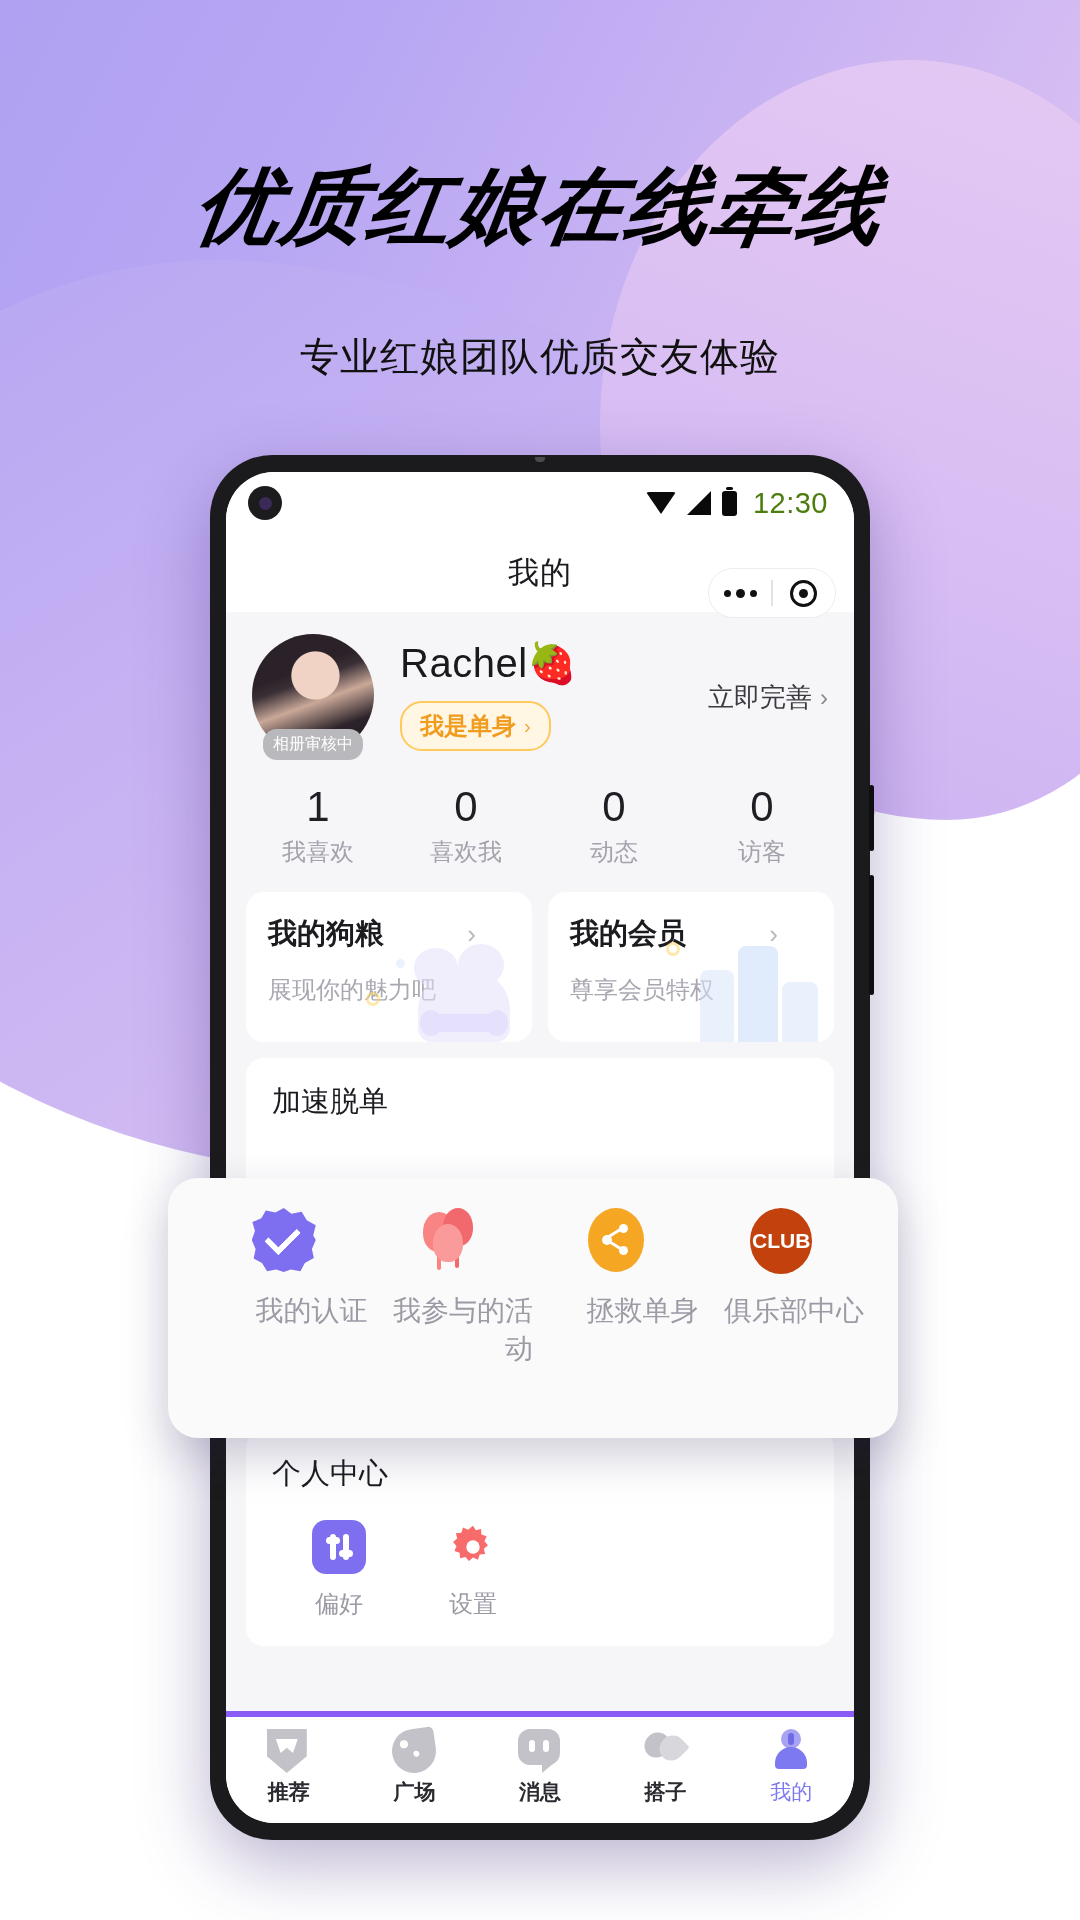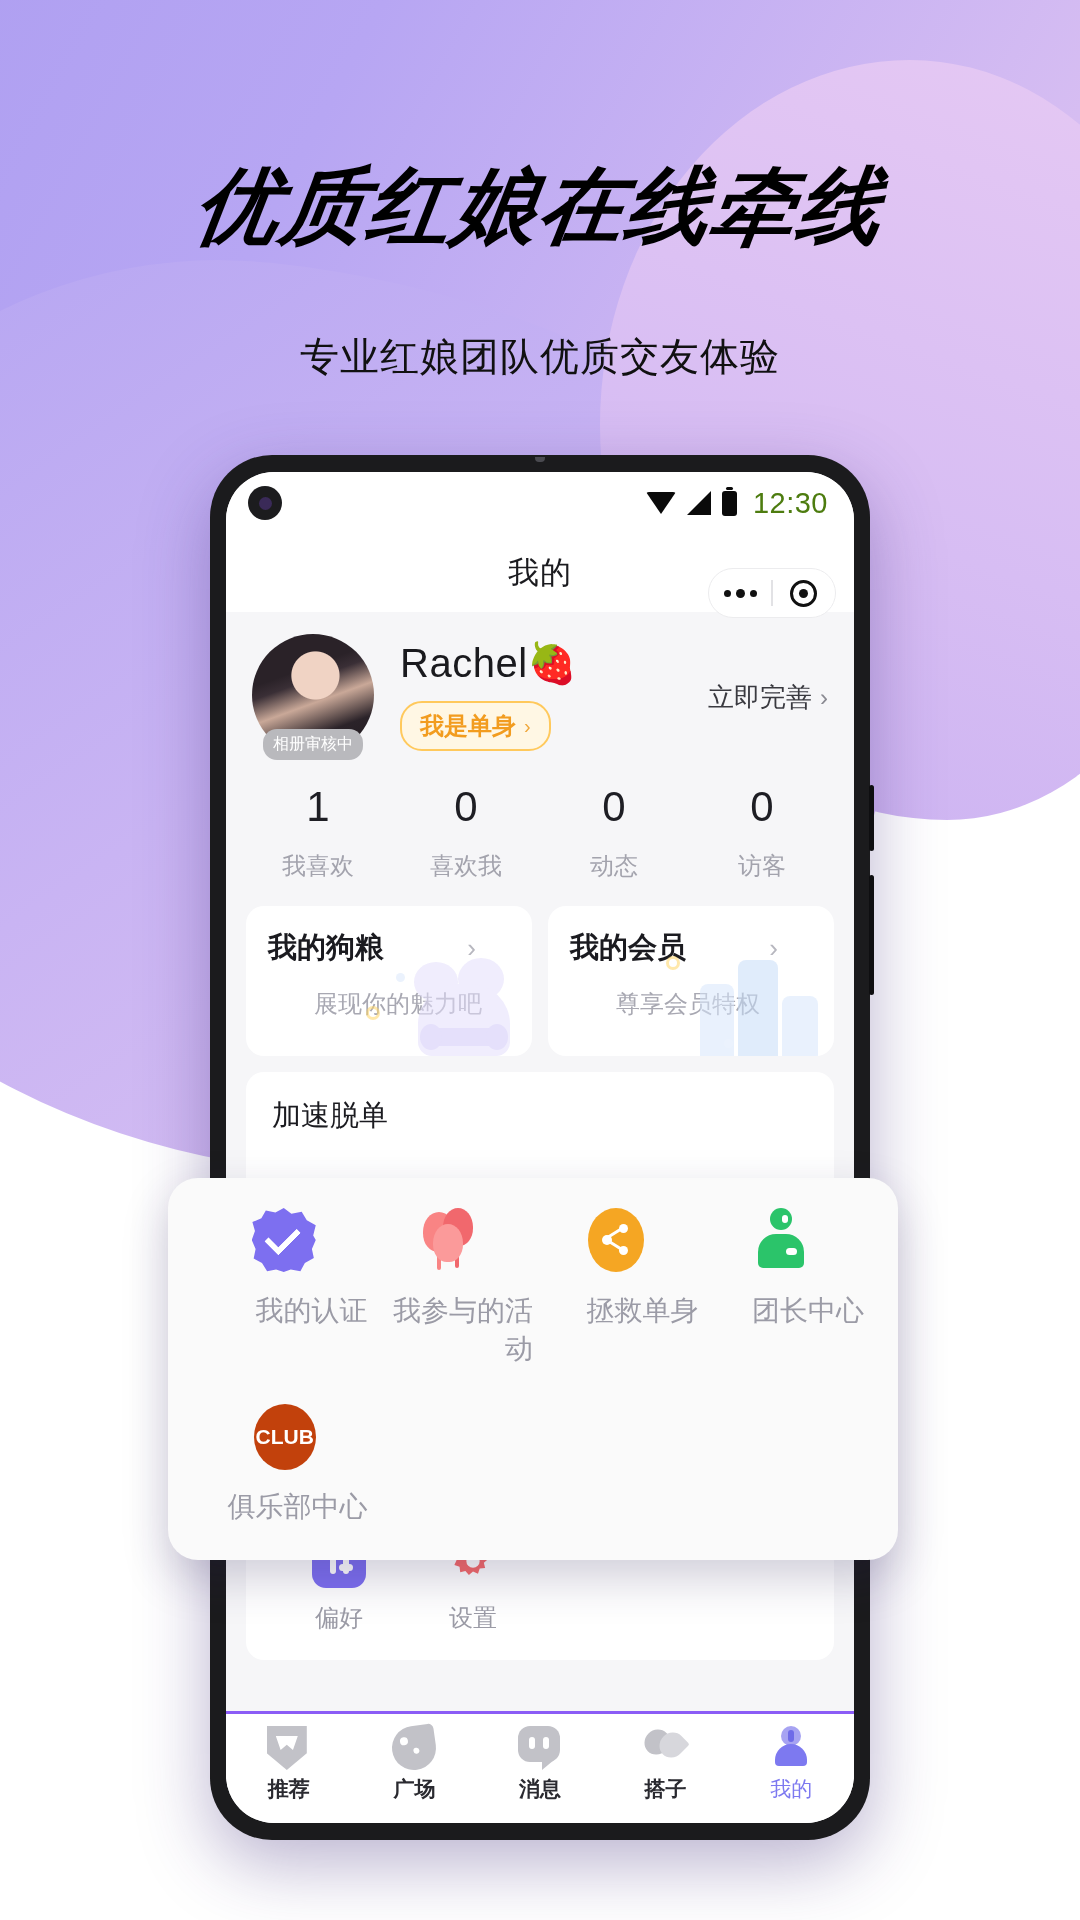--- a/index.html
+++ b/index.html
@@ -201,34 +201,34 @@
   }
   #profile-right .chev { font-size: 24px; color: #8a8a92; }
 
   
   #stats {
     background: #f6f6f8;
     display: flex; padding: 20px 18px 24px 18px;
   }
   .stat { flex: 1; text-align: center; }
   .stat .num { font-size: 42px; color: #1e1e24; font-weight: 300; line-height: 1.1; }
-  .stat .lab { font-size: 24px; color: #a3a3ad; margin-top: 20px; }
+  .stat .lab { font-size: 24px; color: #a3a3ad; margin-top: 6px; }
 
   
   #promo-cards { display: flex; gap: 16px; padding: 0 20px; }
   .promo-card {
     position: relative;
     flex: 1; height: 150px;
     background: #fff; border-radius: 18px;
     padding: 22px 22px 0 22px; overflow: hidden;
   }
   .pc-head { display: flex; align-items: center; }
   .pc-title { font-size: 29px; font-weight: 700; color: #1b1b20; }
   .pc-chev { margin-left: auto; color: #b7b7bf; font-size: 26px; padding-right: 34px; }
-  .pc-sub { margin-top: 20px; font-size: 24px; color: #a8a8b2; margin-left: 46px; }
+  .pc-sub { margin-top: 20px; font-size: 24px; color: #a8a8b2; }
   .pc-art { position: absolute; right: 0; bottom: 0; width: 170px; height: 120px; opacity: .55; }
   .art-dog { position:absolute; right: 8px; bottom: 0; width: 120px; height: 104px; }
   .art-dog .body { position:absolute; left: 14px; bottom: 0; width: 92px; height: 72px; background:#e3defb; border-radius: 40px 40px 14px 14px; }
   .art-dog .ear-l { position:absolute; left: 10px; bottom: 54px; width: 44px; height: 40px; background:#e3defb; border-radius: 50%; }
   .art-dog .ear-r { position:absolute; left: 54px; bottom: 56px; width: 46px; height: 42px; background:#e3defb; border-radius: 50%; }
   .art-dog .bone { position:absolute; left: 24px; bottom: 10px; width: 72px; height: 18px; background:#cfc6f7; border-radius: 10px; }
   .art-dog .bone::before, .art-dog .bone::after { content:""; position:absolute; top:-4px; width:22px; height:26px; background:#cfc6f7; border-radius:50%; }
   .art-dog .bone::before { left:-8px; }
   .art-dog .bone::after { right:-8px; }
   .art-city { position:absolute; right: 2px; bottom: 0; width: 140px; height: 110px; }
@@ -259,21 +259,21 @@
   .ico-prefs b { height:26px; margin-right:7px; }
   .ico-prefs i { height:26px; }
   .ico-prefs b::after { content:""; position:absolute; left:-4px; top:3px; width:14px; height:7px; background:#fff; border-radius:4px; }
   .ico-prefs i::after { content:""; position:absolute; left:-4px; bottom:3px; width:14px; height:7px; background:#fff; border-radius:4px; }
   .ico-gear { display:flex; align-items:center; justify-content:center; }
 
   
   #tabbar {
     position: absolute; left: 0; right: 0; bottom: 0;
     height: 112px; background: #fff;
-    border-top: 3px solid #8b5cf6;
+    border-top: 6px solid #8b5cf6;
     display: flex; align-items: flex-start; padding-top: 12px;
   }
   .tab { flex: 1; text-align: center; }
   .tab .ticon { width: 44px; height: 44px; margin: 0 auto; position: relative; }
   .tab .tlab { font-size: 21px; color: #2a2a30; margin-top: 5px; font-weight: 700; }
   .tab.active .tlab { color: #7d79f0; font-weight: 400; }
 
   .ti-rec { width: 40px; height: 44px; background: #c2c2c8; clip-path: polygon(0 0,100% 0,100% 62%,50% 100%,0 62%); position:relative; }
   .ti-rec::after { content:""; position:absolute; left:9px; top:10px; width:22px; height:14px; background:#fff; clip-path: polygon(0 0,100% 0,78% 100%,50% 62%,22% 100%); }
   .ti-plaza { width: 44px; height: 44px; border-radius: 50% 12% 50% 50%; background: #c2c2c8; transform: rotate(-8deg); position:relative; }
@@ -557,27 +557,20 @@
       <div class="ovico">
           <div class="ic-share">
             <i></i>
             <b></b>
             <u></u>
           </div>
         </div>
       <div class="ov-lab">拯救单身</div>
     </div>
     <div class="ov-cell">
-      <div class="ovico ic-leader">
-        <span class="head"></span>
-          <span class="body"></span>
-      </div>
-      <div class="ov-lab">团长中心</div>
-    </div>
-    <div class="ov-cell">
       <div class="ovico">
           <div class="ic-club">
             <span>CLUB</span>
           </div>
         </div>
       <div class="ov-lab">俱乐部中心</div>
     </div>
     <div class="ov-cell"></div>
     <div class="ov-cell"></div>
     <div class="ov-cell"></div>

